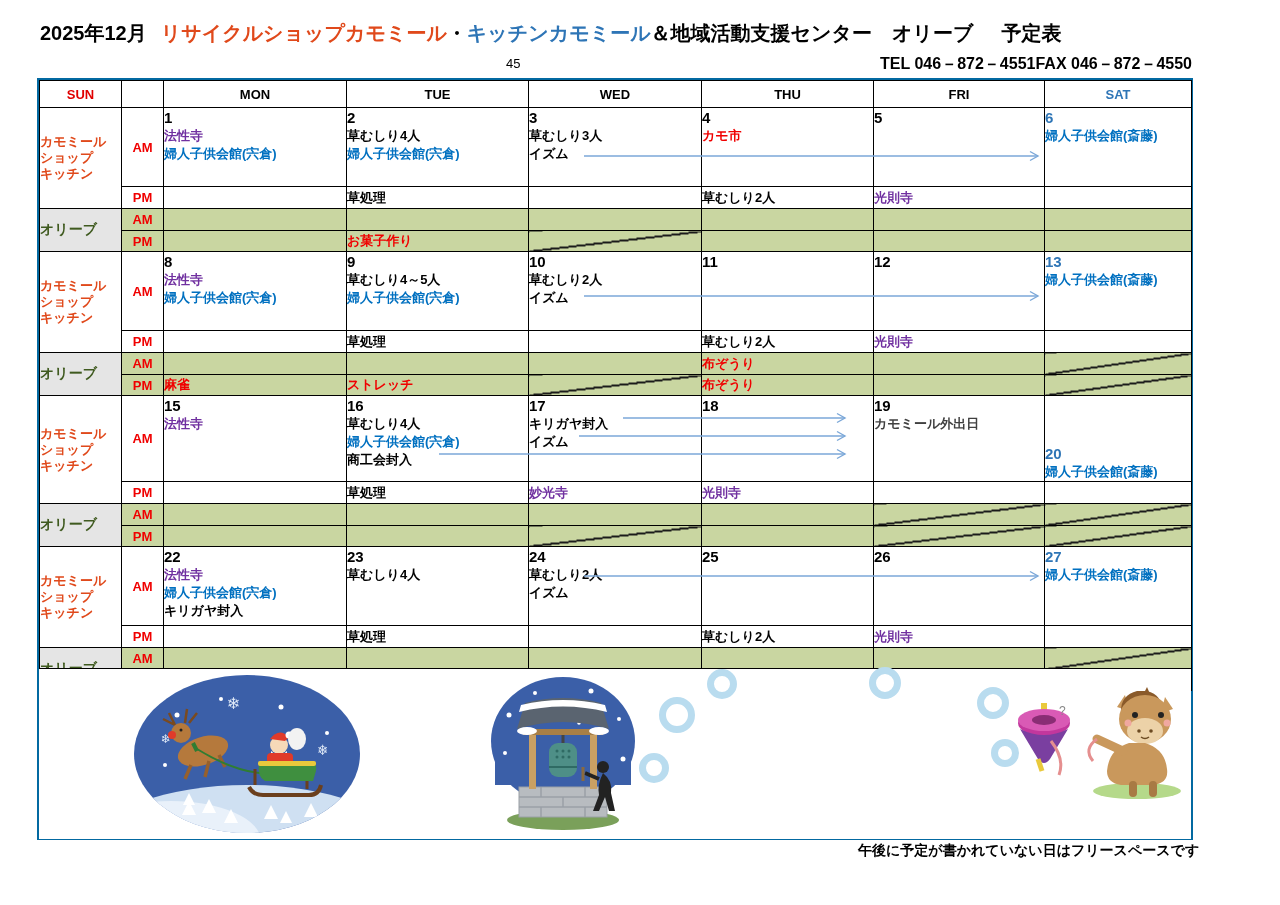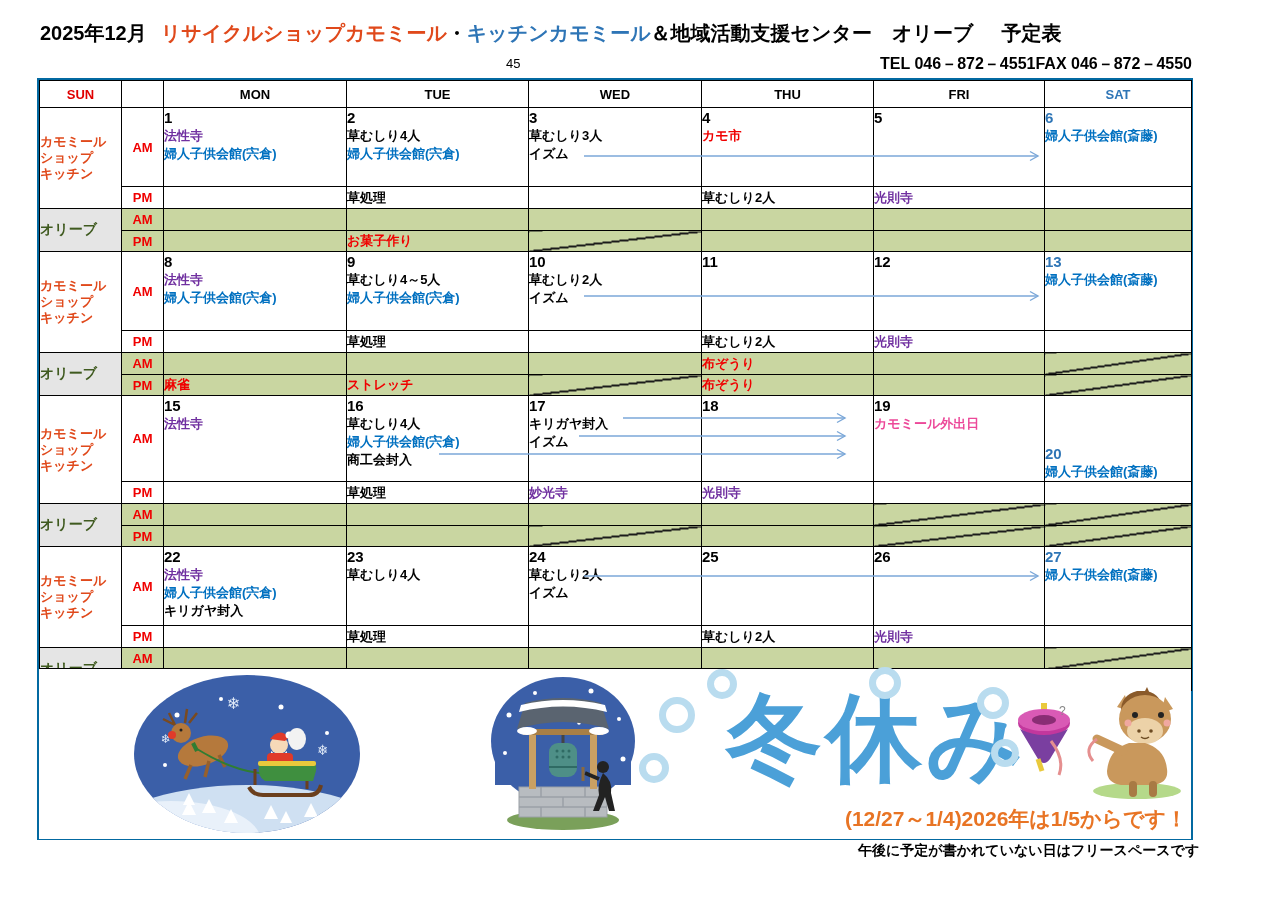--- a/index.html
+++ b/index.html
@@ -247,21 +247,21 @@
           <td class="day">
             <div class="dnum">17</div>
             <div class="item" style="color: rgb(0, 0, 0);">キリガヤ封入</div>
             <div class="item" style="color: rgb(0, 0, 0);">イズム</div>
           </td>
           <td class="day">
             <div class="dnum">18</div>
           </td>
           <td class="day">
             <div class="dnum">19</div>
-            <div class="item" style="color: #ec4899;">カモミール外出日</div>
+            <div class="item" style="color: #404040;">カモミール外出日</div>
           </td>
           <td class="day">
             <div class="dnum" style="color: rgb(46, 117, 182); margin-top: 48px;">20</div>
             <div class="item" style="color: rgb(0, 112, 192);">婦人子供会館(斎藤)</div>
           </td>
         </tr>
         <tr class="row-pm">
           <td class="ampm">PM</td>
           <td class="pmcell"></td>
           <td class="pmcell">
@@ -474,21 +474,20 @@
         <circle cx="76" cy="82" r="1.5" fill="#2f6b64"></circle>
         <circle cx="82" cy="82" r="1.5" fill="#2f6b64"></circle>
       <path d="M62 92h28" stroke="#2f6b64" stroke-width="2"></path>
 
       <circle cx="116" cy="92" r="6" fill="#222"></circle>
       <path d="M116 98q-6 12-4 22l-6 16h6l6-14 4 14h6l-4-18q2-12-8-20z" fill="#222"></path>
       <path d="M112 104l-14 -6" stroke="#222" stroke-width="4"></path>
       <path d="M96 92v14" stroke="#8a6a3f" stroke-width="3"></path>
     </svg>
 
-    <div class="fuyu">冬休み</div>
     <div class="ring" style="left:620px;top:28px;width:22px;height:22px"></div>
     <div class="ring" style="left:600px;top:84px;width:16px;height:16px"></div>
     <div class="ring" style="left:668px;top:0px;width:16px;height:16px"></div>
     <div class="ring" style="left:830px;top:-2px;width:18px;height:18px"></div>
     <div class="ring" style="left:938px;top:18px;width:18px;height:18px"></div>
     <div class="ring" style="left:952px;top:70px;width:14px;height:14px"></div>
 
     <svg class="ill" style="left:972px;top:32px" width="66" height="80" viewBox="0 0 66 80" xmlns="http://www.w3.org/2000/svg">
       <rect x="30" y="2" width="6" height="10" fill="#e9c93c"></rect>
       <ellipse cx="33" cy="22" rx="26" ry="13" fill="#c2379d"></ellipse>
@@ -514,17 +513,16 @@
         <circle cx="86" cy="42" r="3.5" fill="#f0a8a0"></circle>
       <circle cx="58" cy="50" r="1.8" fill="#6b4a22"></circle>
         <circle cx="70" cy="50" r="1.8" fill="#6b4a22"></circle>
       <path d="M60 56q4 3 8 0" stroke="#6b4a22" stroke-width="1.5" fill="none"></path>
       <path d="M48 62q-20 6-22 28 0 12 14 14h32q16-2 14-16-2-20-22-26z" fill="#c9985c"></path>
       <path d="M42 70l-26 -12" stroke="#c9985c" stroke-width="9" stroke-linecap="round"></path>
       <path d="M16 58q-14 10-4 22" stroke="#e58f8f" stroke-width="3" fill="none"></path>
       <path d="M52 104v8M72 104v8" stroke="#a87a44" stroke-width="8" stroke-linecap="round"></path>
     </svg>
 
-    <div class="notice">(12/27～1/4)2026年は1/5からです！</div>
   </div>
 </div>
 
 <div class="bottom-note">午後に予定が書かれていない日はフリースペースです</div>
 
 </body></html>

